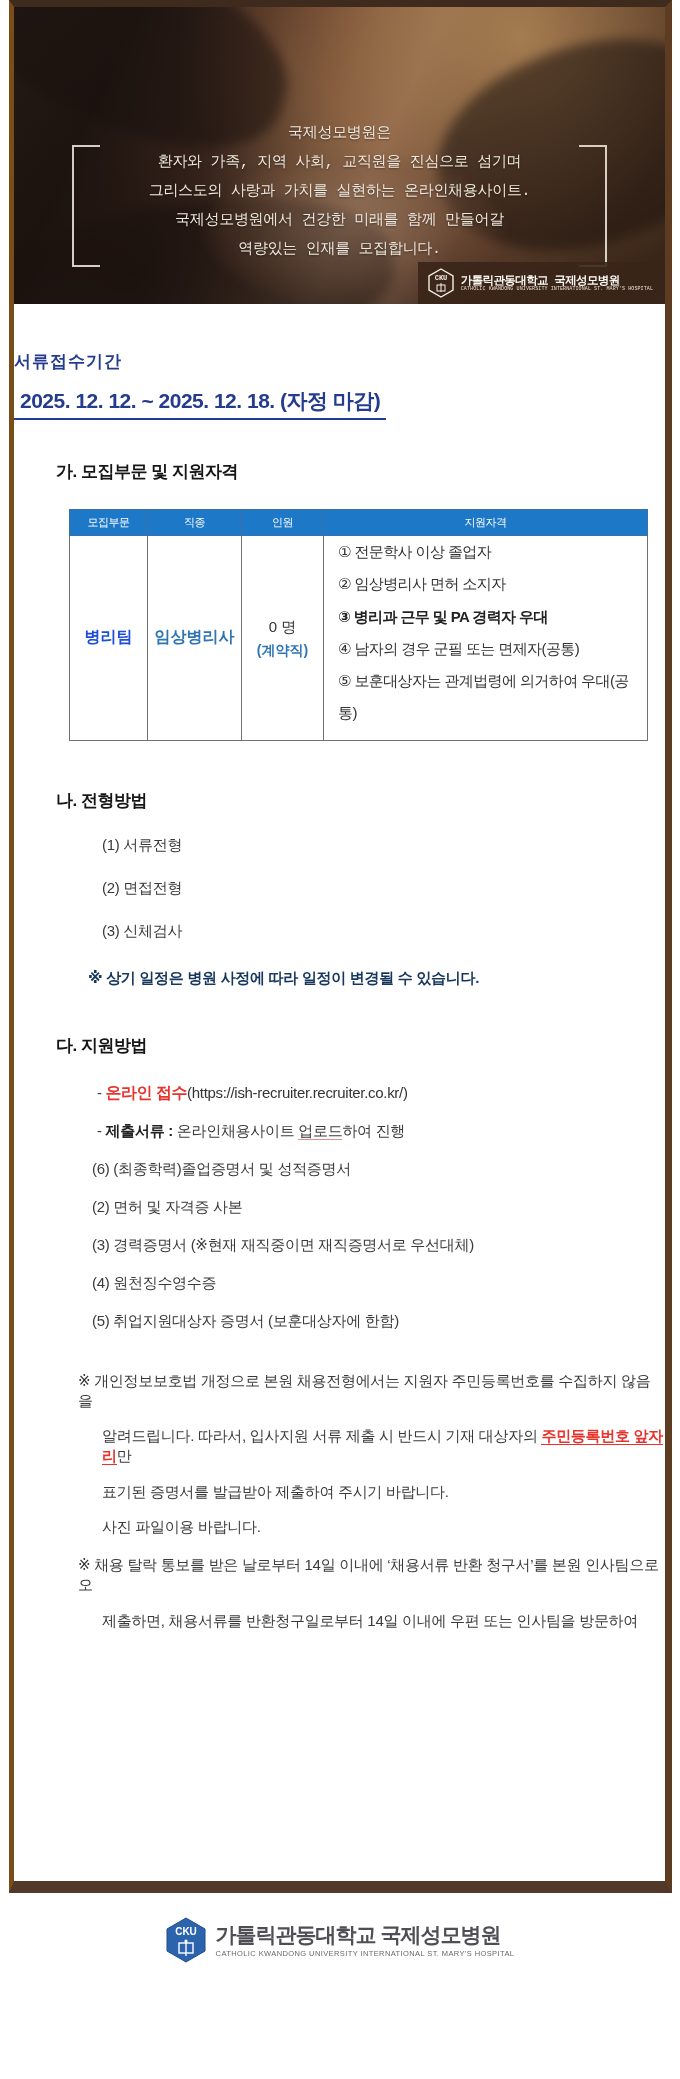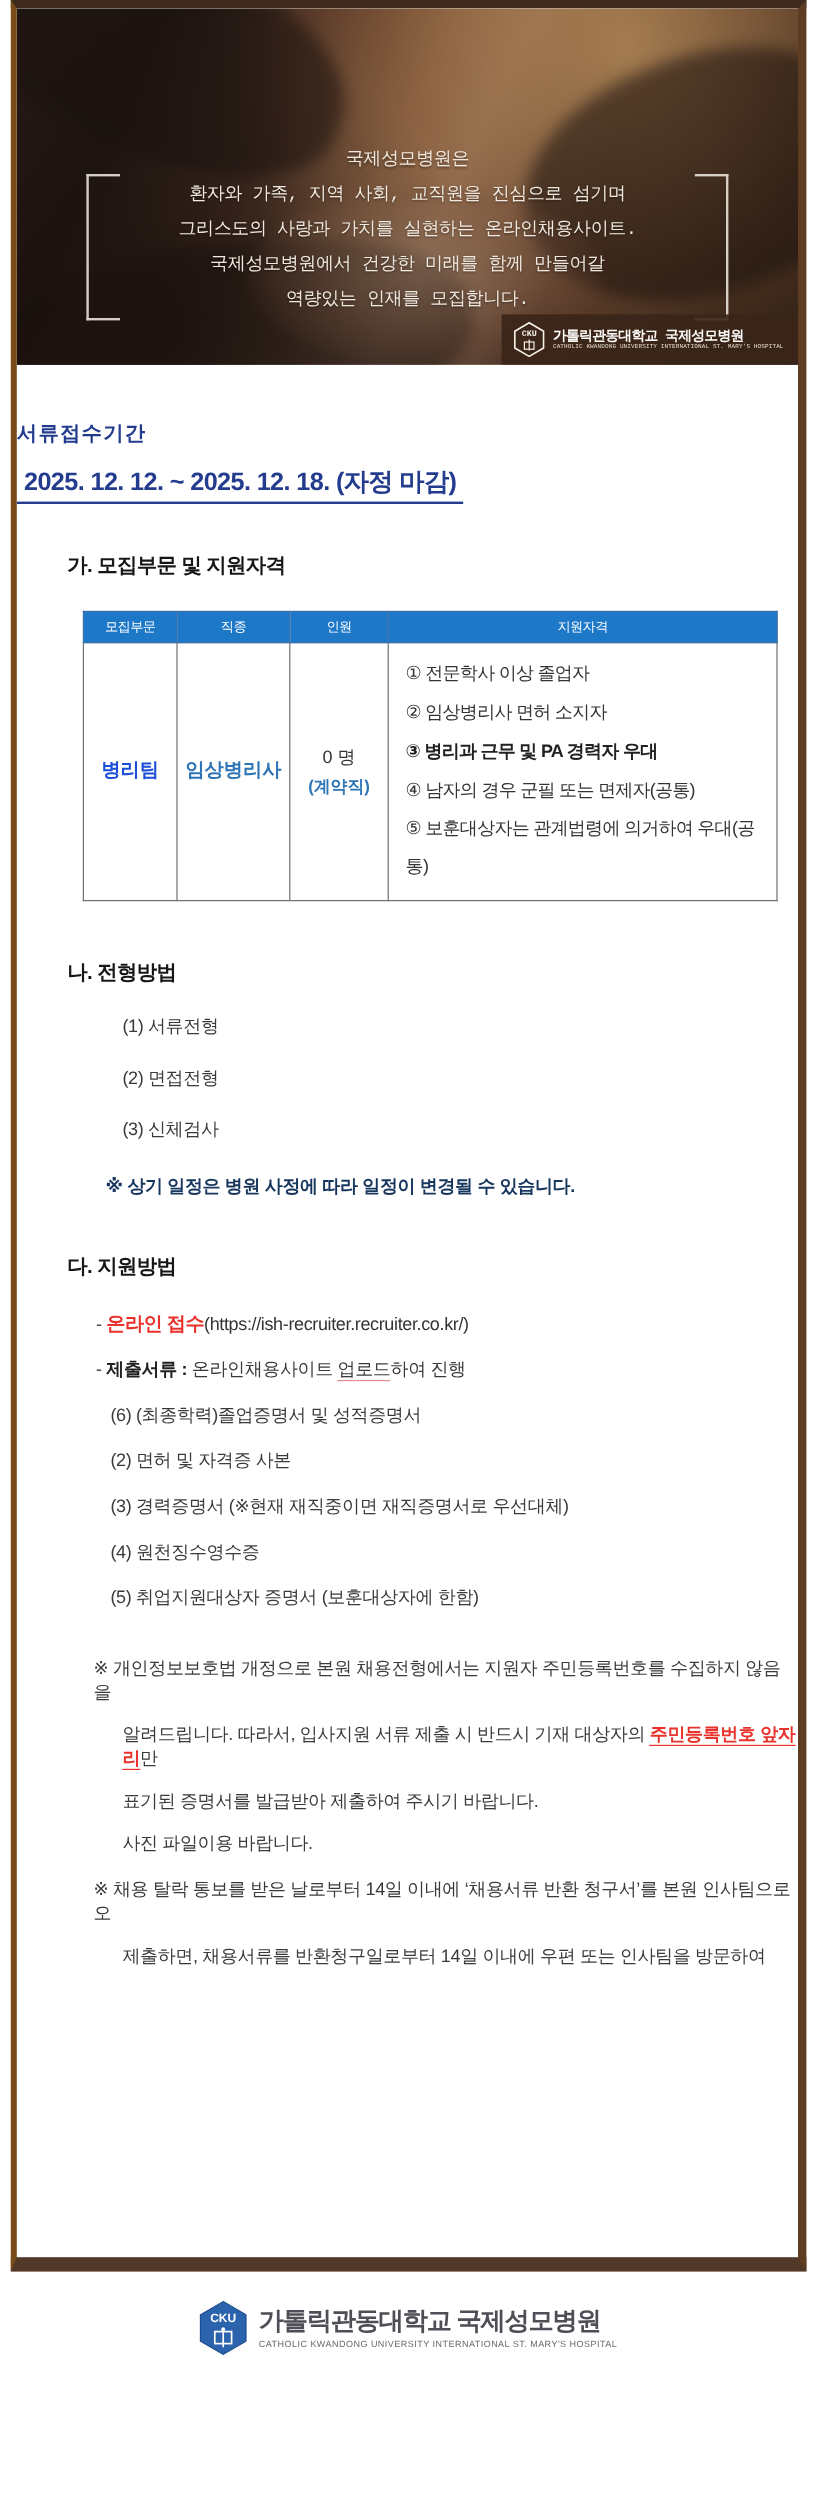--- a/index.html
+++ b/index.html
@@ -58,27 +58,27 @@
   .recruit-table col.c1{width:78px;} .recruit-table col.c2{width:94px;}
   .recruit-table col.c3{width:82px;} .recruit-table col.c4{width:324px;}
   .recruit-table th{background:#1e78c8;color:#fff;font-size:11px;font-weight:normal;
     padding:5px 16px;border:1px solid #3d70a8;letter-spacing:-0.5px;}
   .recruit-table td{border:1px solid #707070;vertical-align:middle;}
   td.cell-center{text-align:center;}
   .dept{font-size:16px;font-weight:bold;color:#1d4ed8;}
   .job{font-size:16px;font-weight:bold;color:#2e75b6;margin-top:24px;}
   .headcount{font-size:15px;color:#333;line-height:1.6;}
   .headcount-sub{color:#2e75b6;font-weight:bold;font-size:14px;}
-  .quals{padding:10px 6px 10px 14px;}
+  .quals{padding:0 6px 10px 14px;}
   .quals div{font-size:15px;color:#333;line-height:2.15;letter-spacing:-0.6px;}
   .quals div.bold{font-weight:bold;color:#222;}
   
   .step{margin:24px 0 0 88px;}
   .blue-note{margin:28px 0 0 74px;color:#17365d;font-weight:bold;font-size:15px;letter-spacing:-0.3px;}
-  .dash-line{margin:26px 0 0 66px;}
+  .dash-line{margin:26px 0 0 83px;}
   .red-strong{color:#e8322b;font-weight:bold;font-size:16px;letter-spacing:-0.5px;}
   .bold-label{font-weight:bold;color:#222;}
   .spell-underline{border-bottom:1.5px solid #e0908c;}
   .doc-item{margin:19px 0 0 78px;}
   .notes{margin-top:40px;}
   .note-line{margin:15px 0 0 64px;line-height:1.35;}
   .note-line.cont{margin-left:88px;}
   .red-underline{color:#e8322b;font-weight:bold;border-bottom:1.5px solid #e8322b;}
   .link-text{color:#333;}
   

